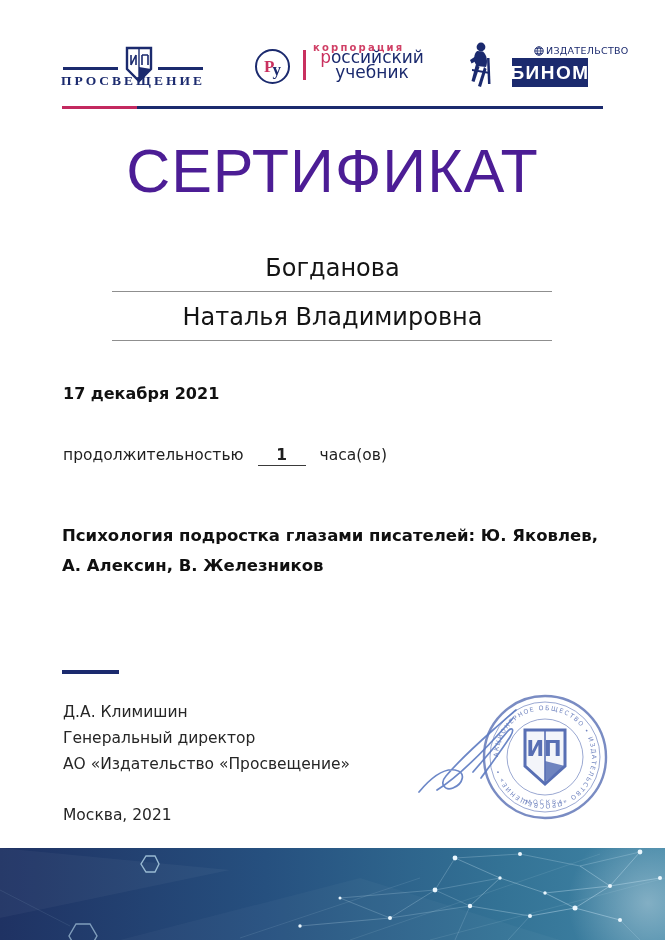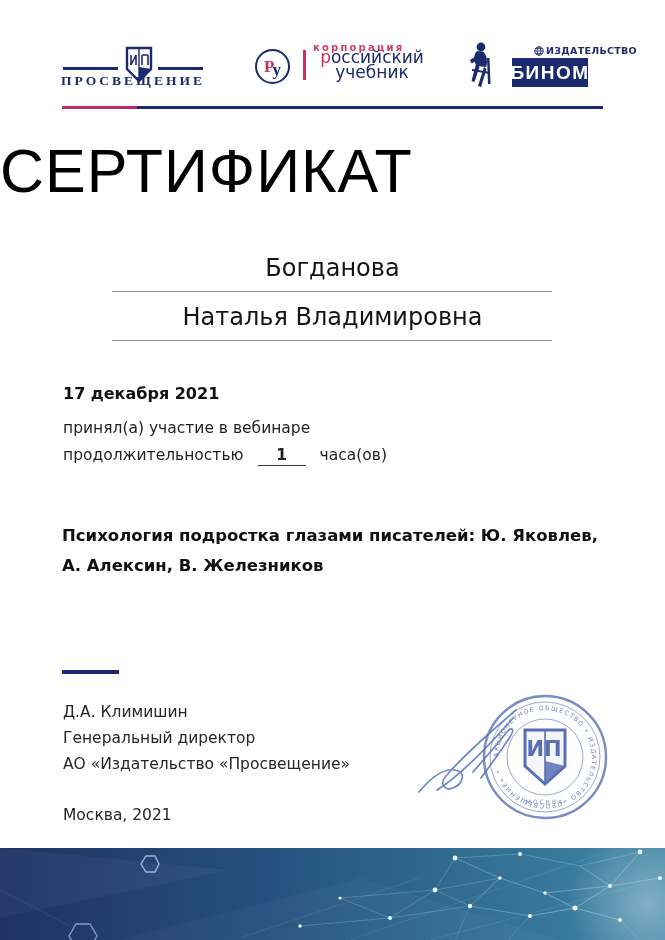--- a/index.html
+++ b/index.html
@@ -28,39 +28,39 @@
   .ru-corp{
     left:313px;top:42px;font-size:10px;letter-spacing:2.2px;color:#d04066;
     font-weight:bold;
   }
   .ru-text{left:310px;top:50px;width:124px;text-align:center;line-height:15px;}
   .ru-text .l1{font-size:17px;color:#1b2a6e;}
   .ru-text .l1 .init{color:#c9305f;}
   .ru-text .l2{font-size:17px;color:#1b2a6e;}
   .binom-pub{
     left:534px;top:45px;display:flex;align-items:center;gap:2px;
-    font-size:9.5px;font-weight:bold;color:#1b2a6e;letter-spacing:.3px;
+    font-size:9.5px;font-weight:normal;color:#1b2a6e;letter-spacing:.3px;
   }
   .binom-box{
     left:512px;top:58px;width:76px;height:29px;background:#1b2a6e;
     display:flex;align-items:center;justify-content:center;
     color:#ffffff;font-weight:bold;font-size:19px;letter-spacing:1.5px;
     font-family:"Liberation Sans",sans-serif;
   }
 
   
   .divider{left:62px;top:106px;width:541px;height:3px;display:flex;}
   .divider .red{width:75px;height:100%;background:#c3295f;}
   .divider .navy{flex:1;height:100%;background:#1b2a6e;}
 
   
   .title{
-    left:0;top:136px;width:665px;text-align:left;
+    left:0;top:136px;width:665px;text-align:center;
     font-family:"Liberation Sans",sans-serif;font-weight:400;
-    font-size:61px;letter-spacing:1px;color:#000000;
+    font-size:61px;letter-spacing:1px;color:#4c1d95;
   }
 
   
   .name{left:0;width:665px;text-align:center;font-size:24px;color:#141414;}
   .name-rule{left:112px;width:440px;border-top:1px solid #8f8f8f;height:0;}
 
   
   .lefttext{left:63px;font-size:15.5px;color:#1f1f1f;}
   .date{font-weight:bold;font-size:16px;color:#111;}
   .dur-val{
@@ -139,21 +139,20 @@
 
   <div class="abs title">СЕРТИФИКАТ</div>
 
   <div class="abs name" style="top:254px;">Богданова</div>
   <div class="abs name-rule" style="top:291px;"></div>
   <div class="abs name" style="top:303px;">Наталья Владимировна</div>
   <div class="abs name-rule" style="top:340px;"></div>
 
   <div class="abs lefttext date" style="top:384px;">17 декабря 2021</div>
 
-  <div class="abs lefttext" style="top:419px;">принял(а) участие в вебинаре</div>
 
   <div class="abs lefttext" style="top:446px;">
     <span>продолжительностью</span><span class="dur-val">1</span><span>часа(ов)</span>
   </div>
 
   <div class="abs topic">Психология подростка глазами писателей: Ю. Яковлев, А. Алексин, В. Железников</div>
 
   <div class="abs small-dash"></div>
 
   <div class="abs sig-line" style="top:703px;">Д.А. Климишин</div>

